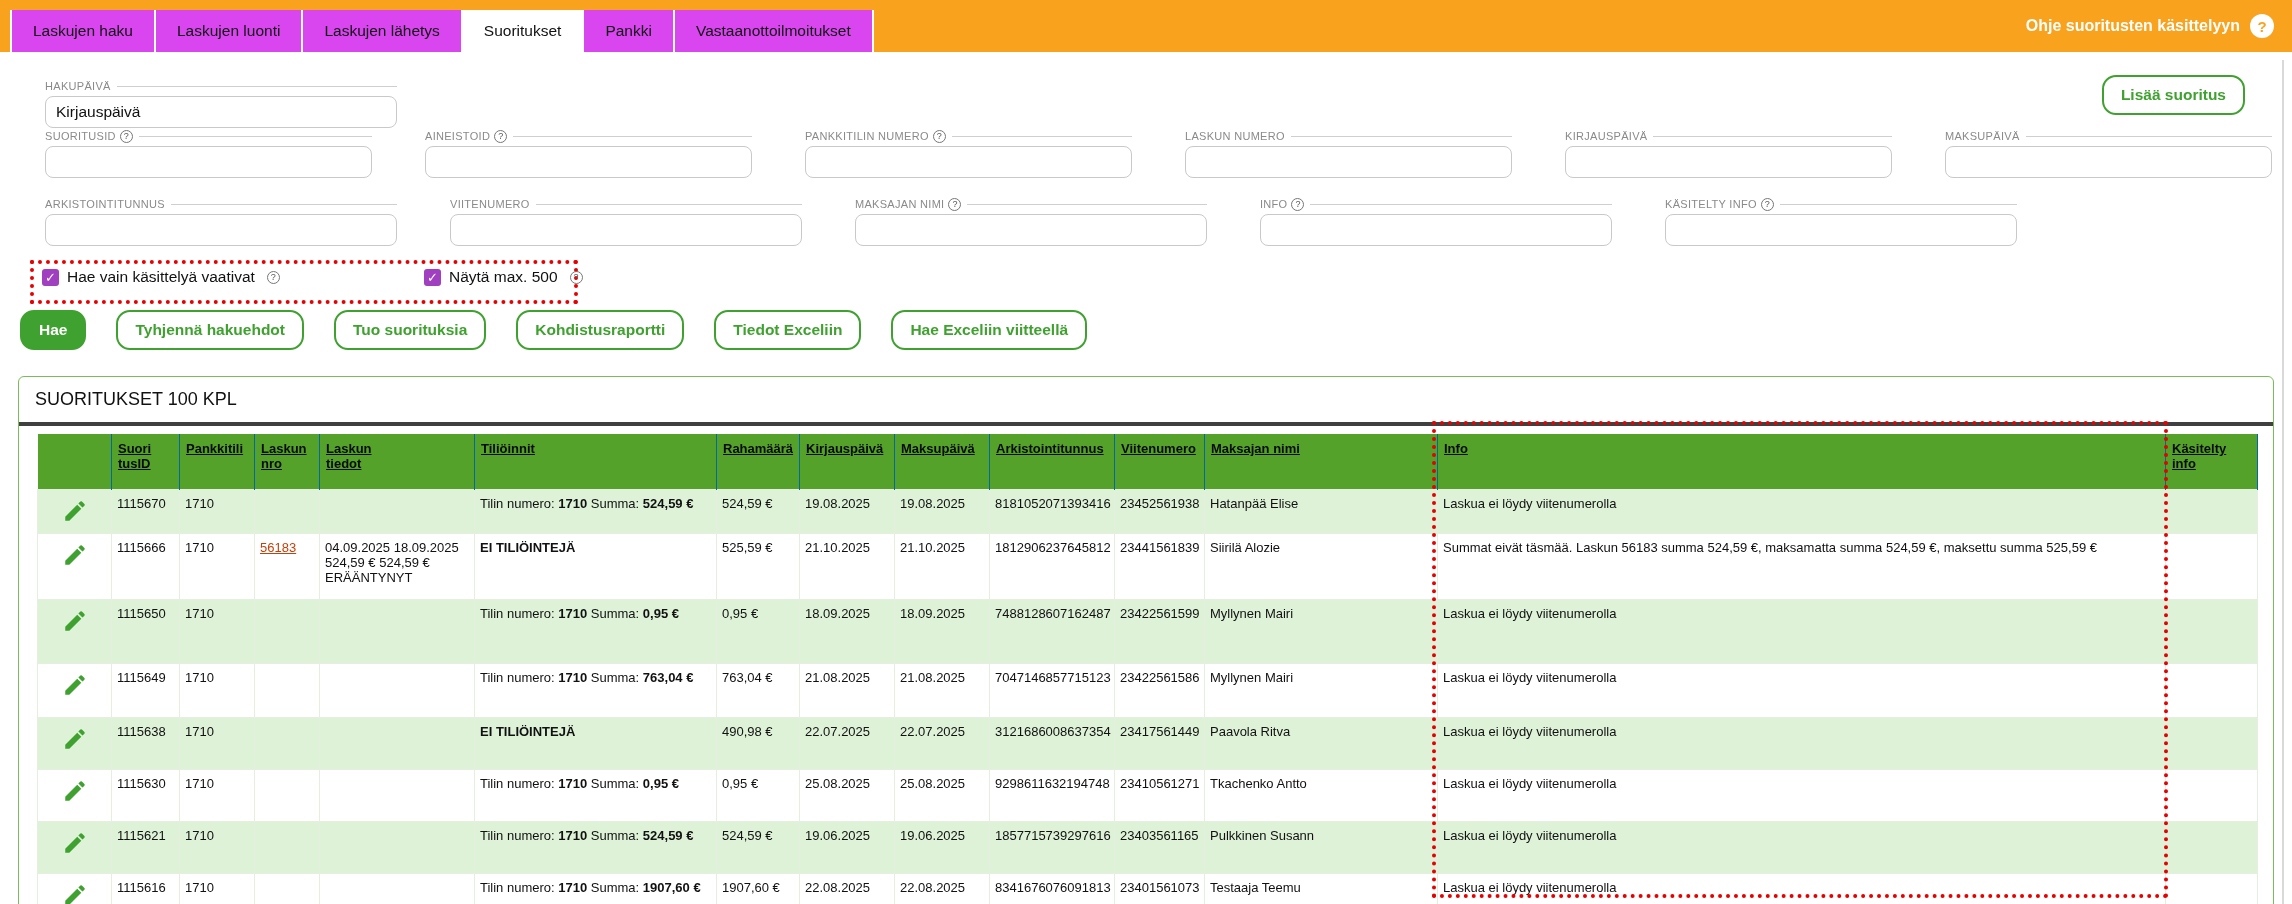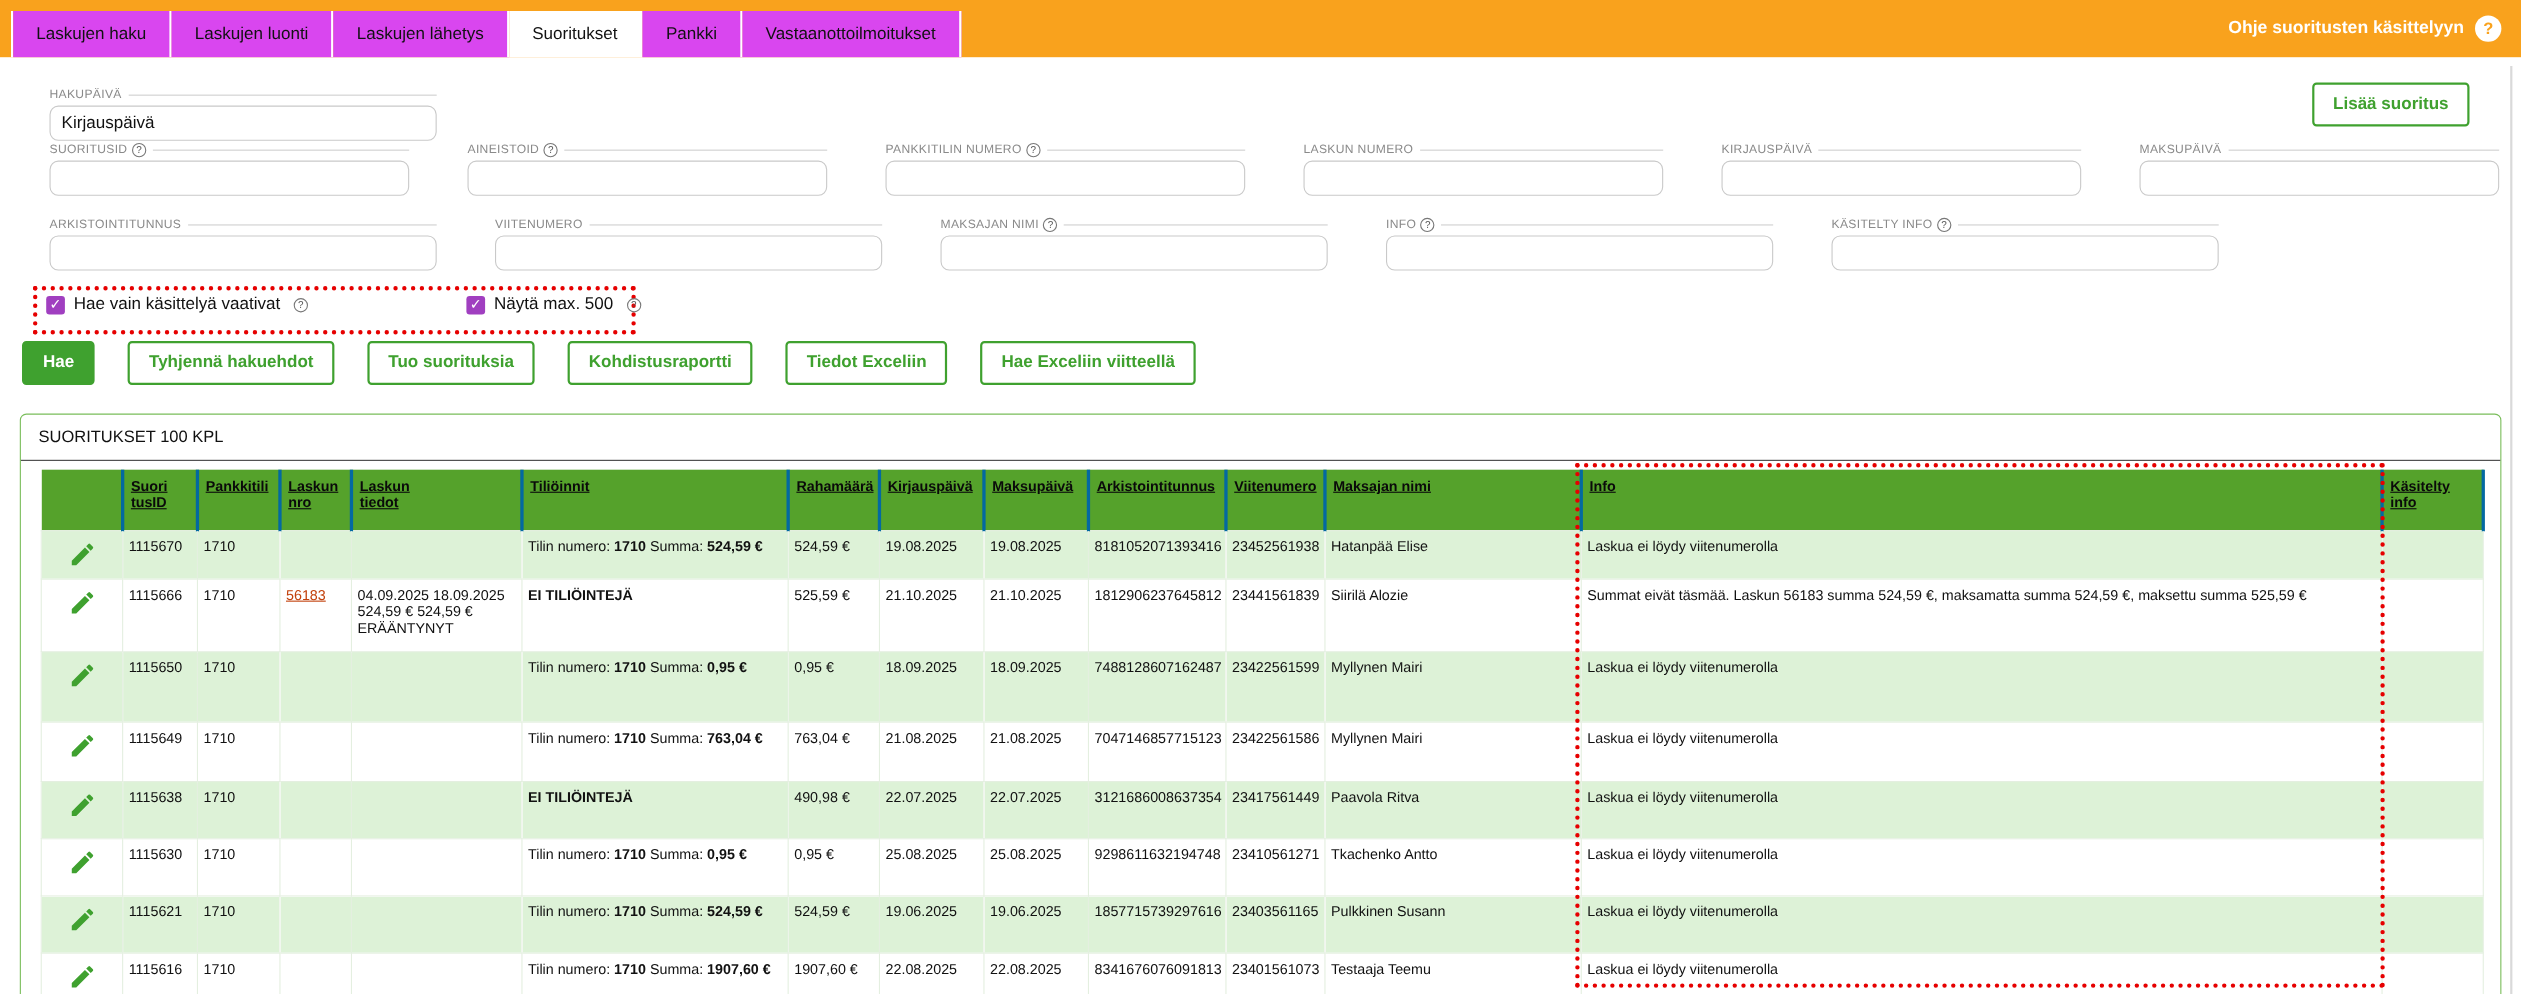--- a/index.html
+++ b/index.html
@@ -37,33 +37,33 @@
   
   .checkrow { position:relative; margin-top:14px; height:34px; }
   .check-item { position:absolute; top:8px; display:flex; align-items:center; gap:8px; font-size:15.5px; color:#111; }
   .cb { width:17px; height:17px; background:#A03FC0; border-radius:3px; color:#fff; font-size:13px;
     display:flex; align-items:center; justify-content:center; cursor:pointer; flex:none; }
   .hl-box-check { position:absolute; left:-12px; top:-8px; width:548px; height:44px;
     border:4px dotted #E60000; pointer-events:none; }
 
   
   .btnrow { margin-top:16px; display:flex; gap:30px; }
-  .btn { height:40px; padding:0 17px; border-radius:4px; background:#fff; border:2px solid #3FA12F;
+  .btn { height:40px; padding:0 17px; border-radius:14px; background:#fff; border:2px solid #3FA12F;
     color:#3FA12F; font-weight:bold; font-size:15.5px; cursor:pointer; font-family:inherit; }
   .btn.primary { background:#3FA12F; color:#fff; }
 
   
   .panel { margin:26px 18px 0 18px; border:1px solid #79BD5A; border-radius:6px; height:560px; }
-  .panel-hd { padding:12px 16px; font-size:15px; color:#111; border-bottom:1px solid #404040; }
+  .panel-hd { padding:12px 16px; font-size:18px; color:#111; border-bottom:4px solid #404040; }
   .panel-body { padding:8px 18px 0 18px; }
 
   table { border-collapse:collapse; table-layout:fixed; width:2220px; }
   thead th { background:#55A22B; color:#0a0a0a; font-size:13px; font-weight:bold; text-align:left;
     text-decoration:underline; vertical-align:top; padding:7px 4px 7px 6px; height:55px;
-    white-space:pre-line; border-right:3px solid #0369a1; cursor:pointer; }
+    white-space:pre-line; border-right:1px solid #0369a1; cursor:pointer; }
   thead th:first-child { cursor:default; }
   tbody td { font-size:13px; color:#111; vertical-align:top; padding:6px 5px; border:1px solid #e4efe0;
     overflow:hidden; white-space:pre-line; }
   tbody tr:nth-child(odd)  td { background:#DDF2D7; }
   tbody tr:nth-child(even) td { background:#ffffff; }
   tbody tr:nth-child(1){height:42px} tbody tr:nth-child(2){height:66px}
   tbody tr:nth-child(3){height:64px} tbody tr:nth-child(4){height:54px}
   tbody tr:nth-child(5){height:52px} tbody tr:nth-child(6){height:52px}
   tbody tr:nth-child(7){height:52px} tbody tr:nth-child(8){height:58px}
   td.edit { text-align:center; padding-top:8px; }

